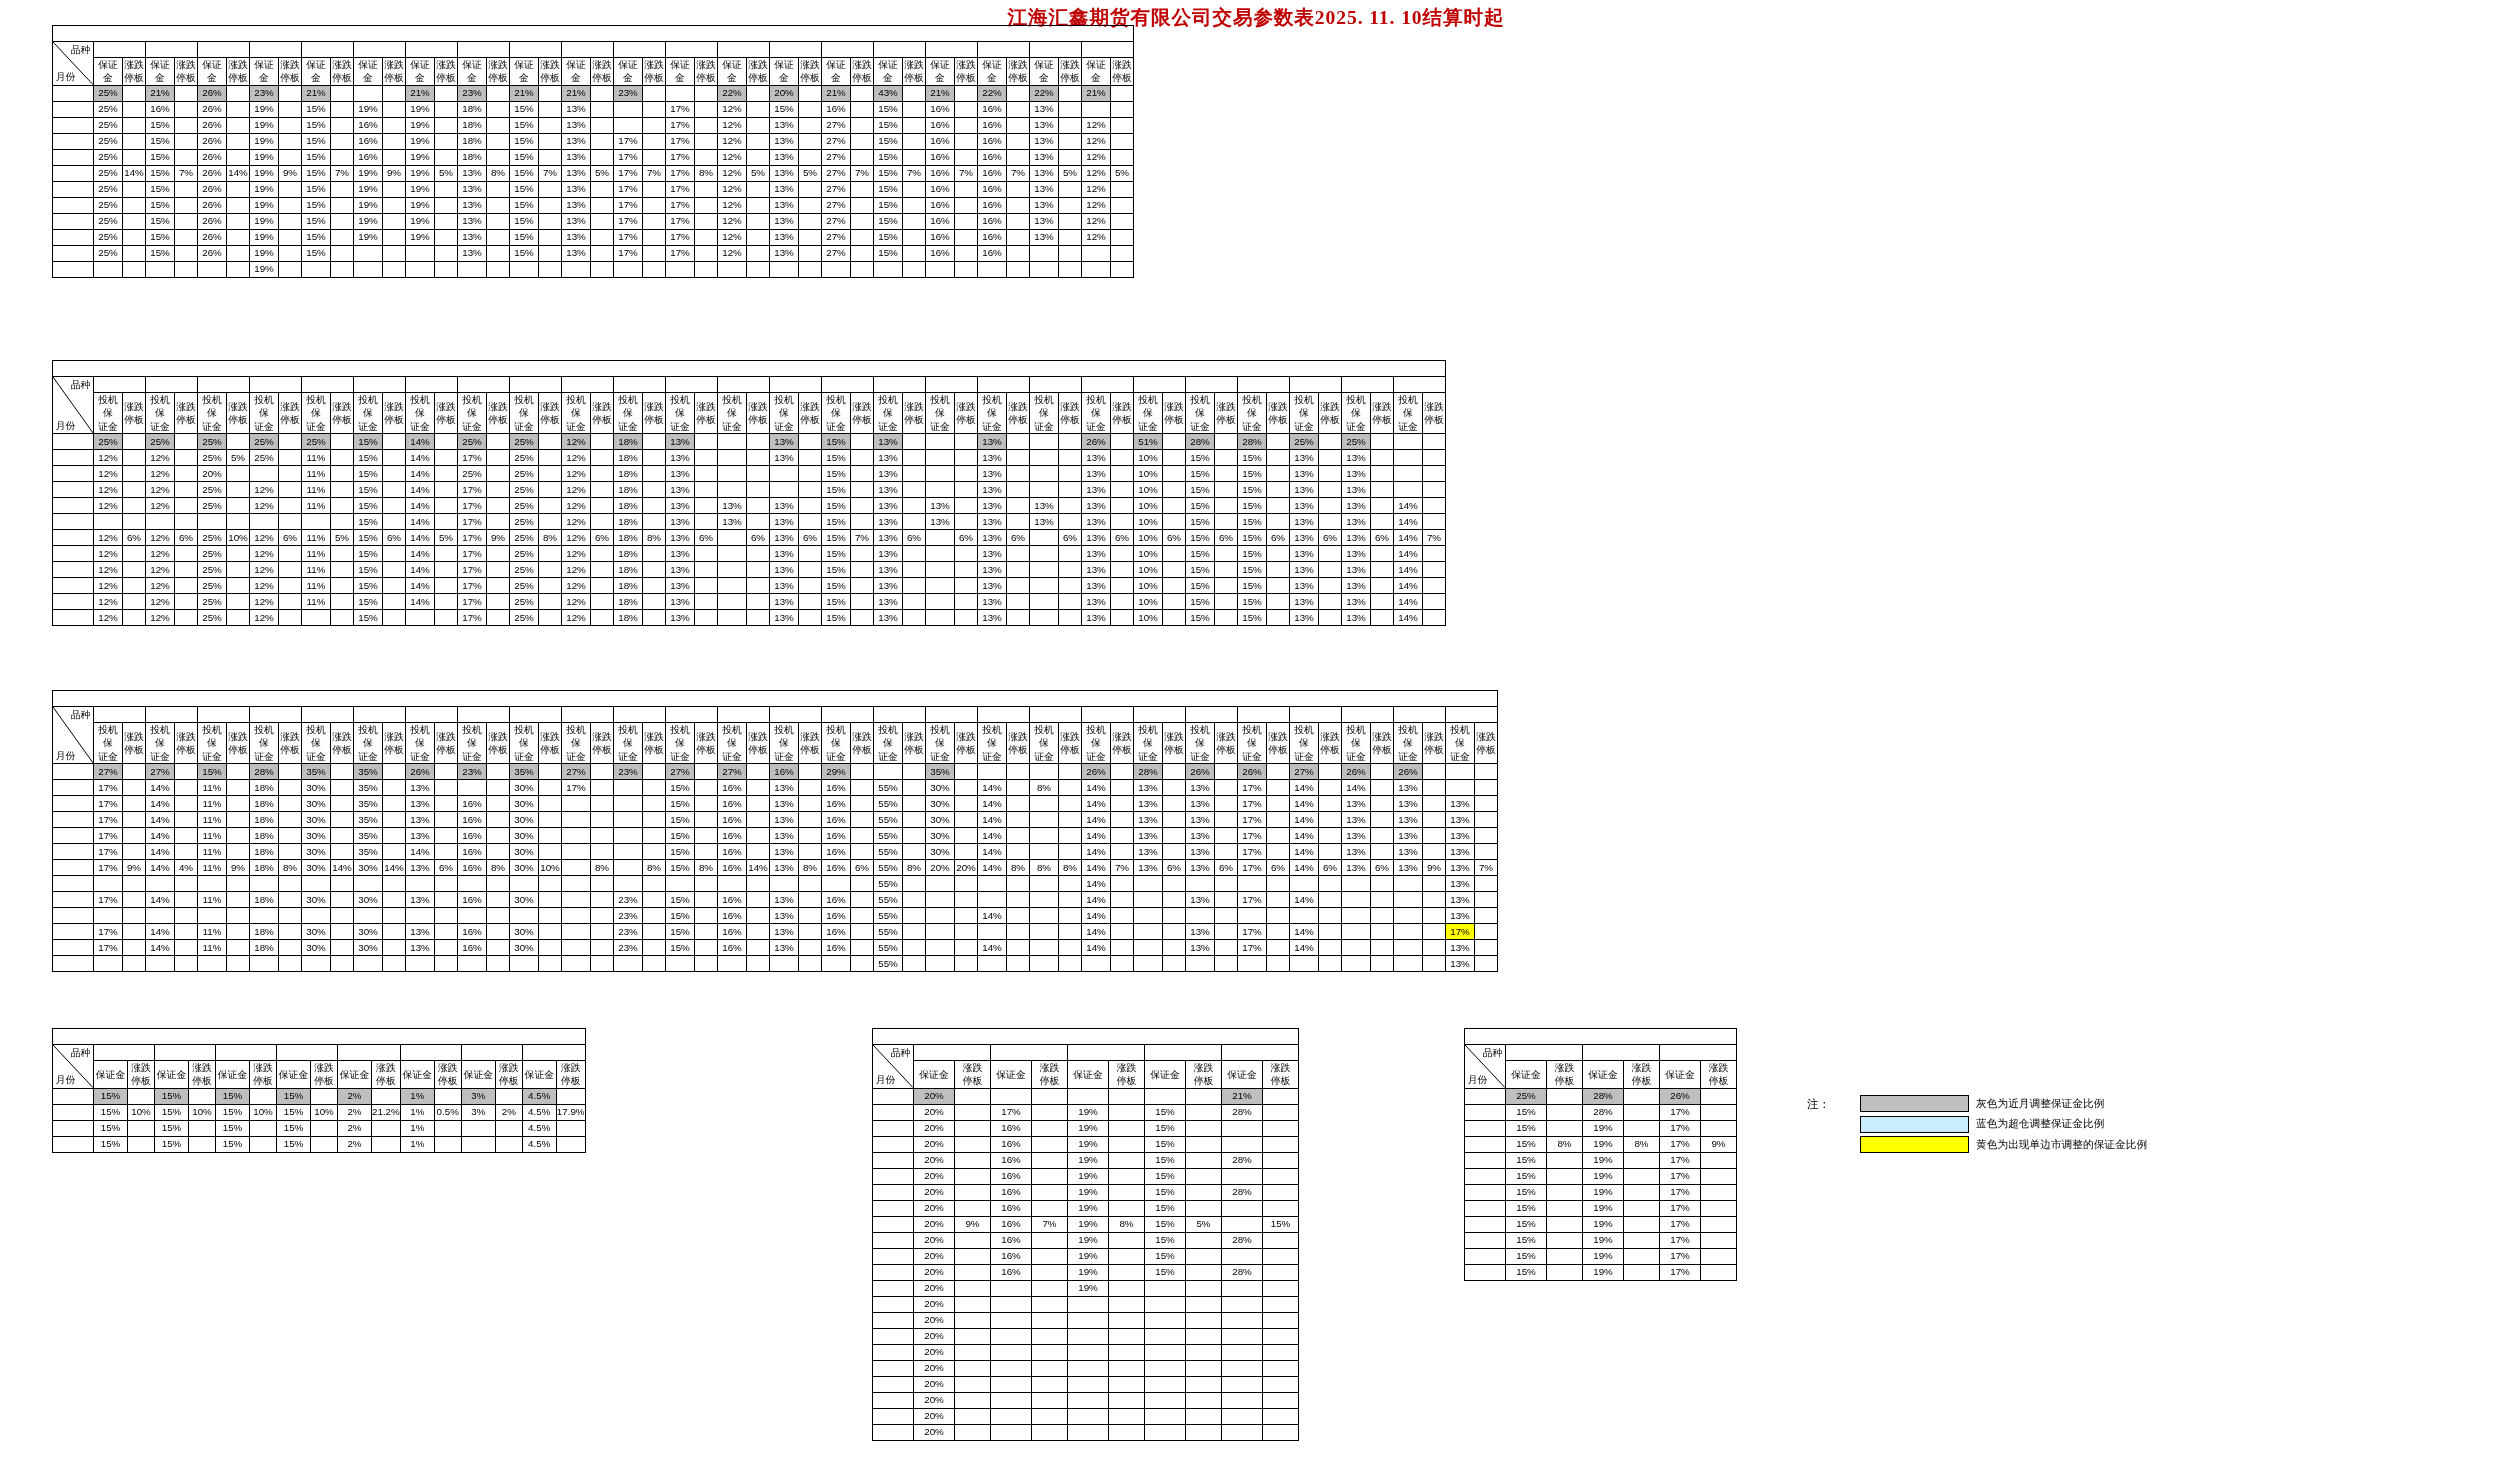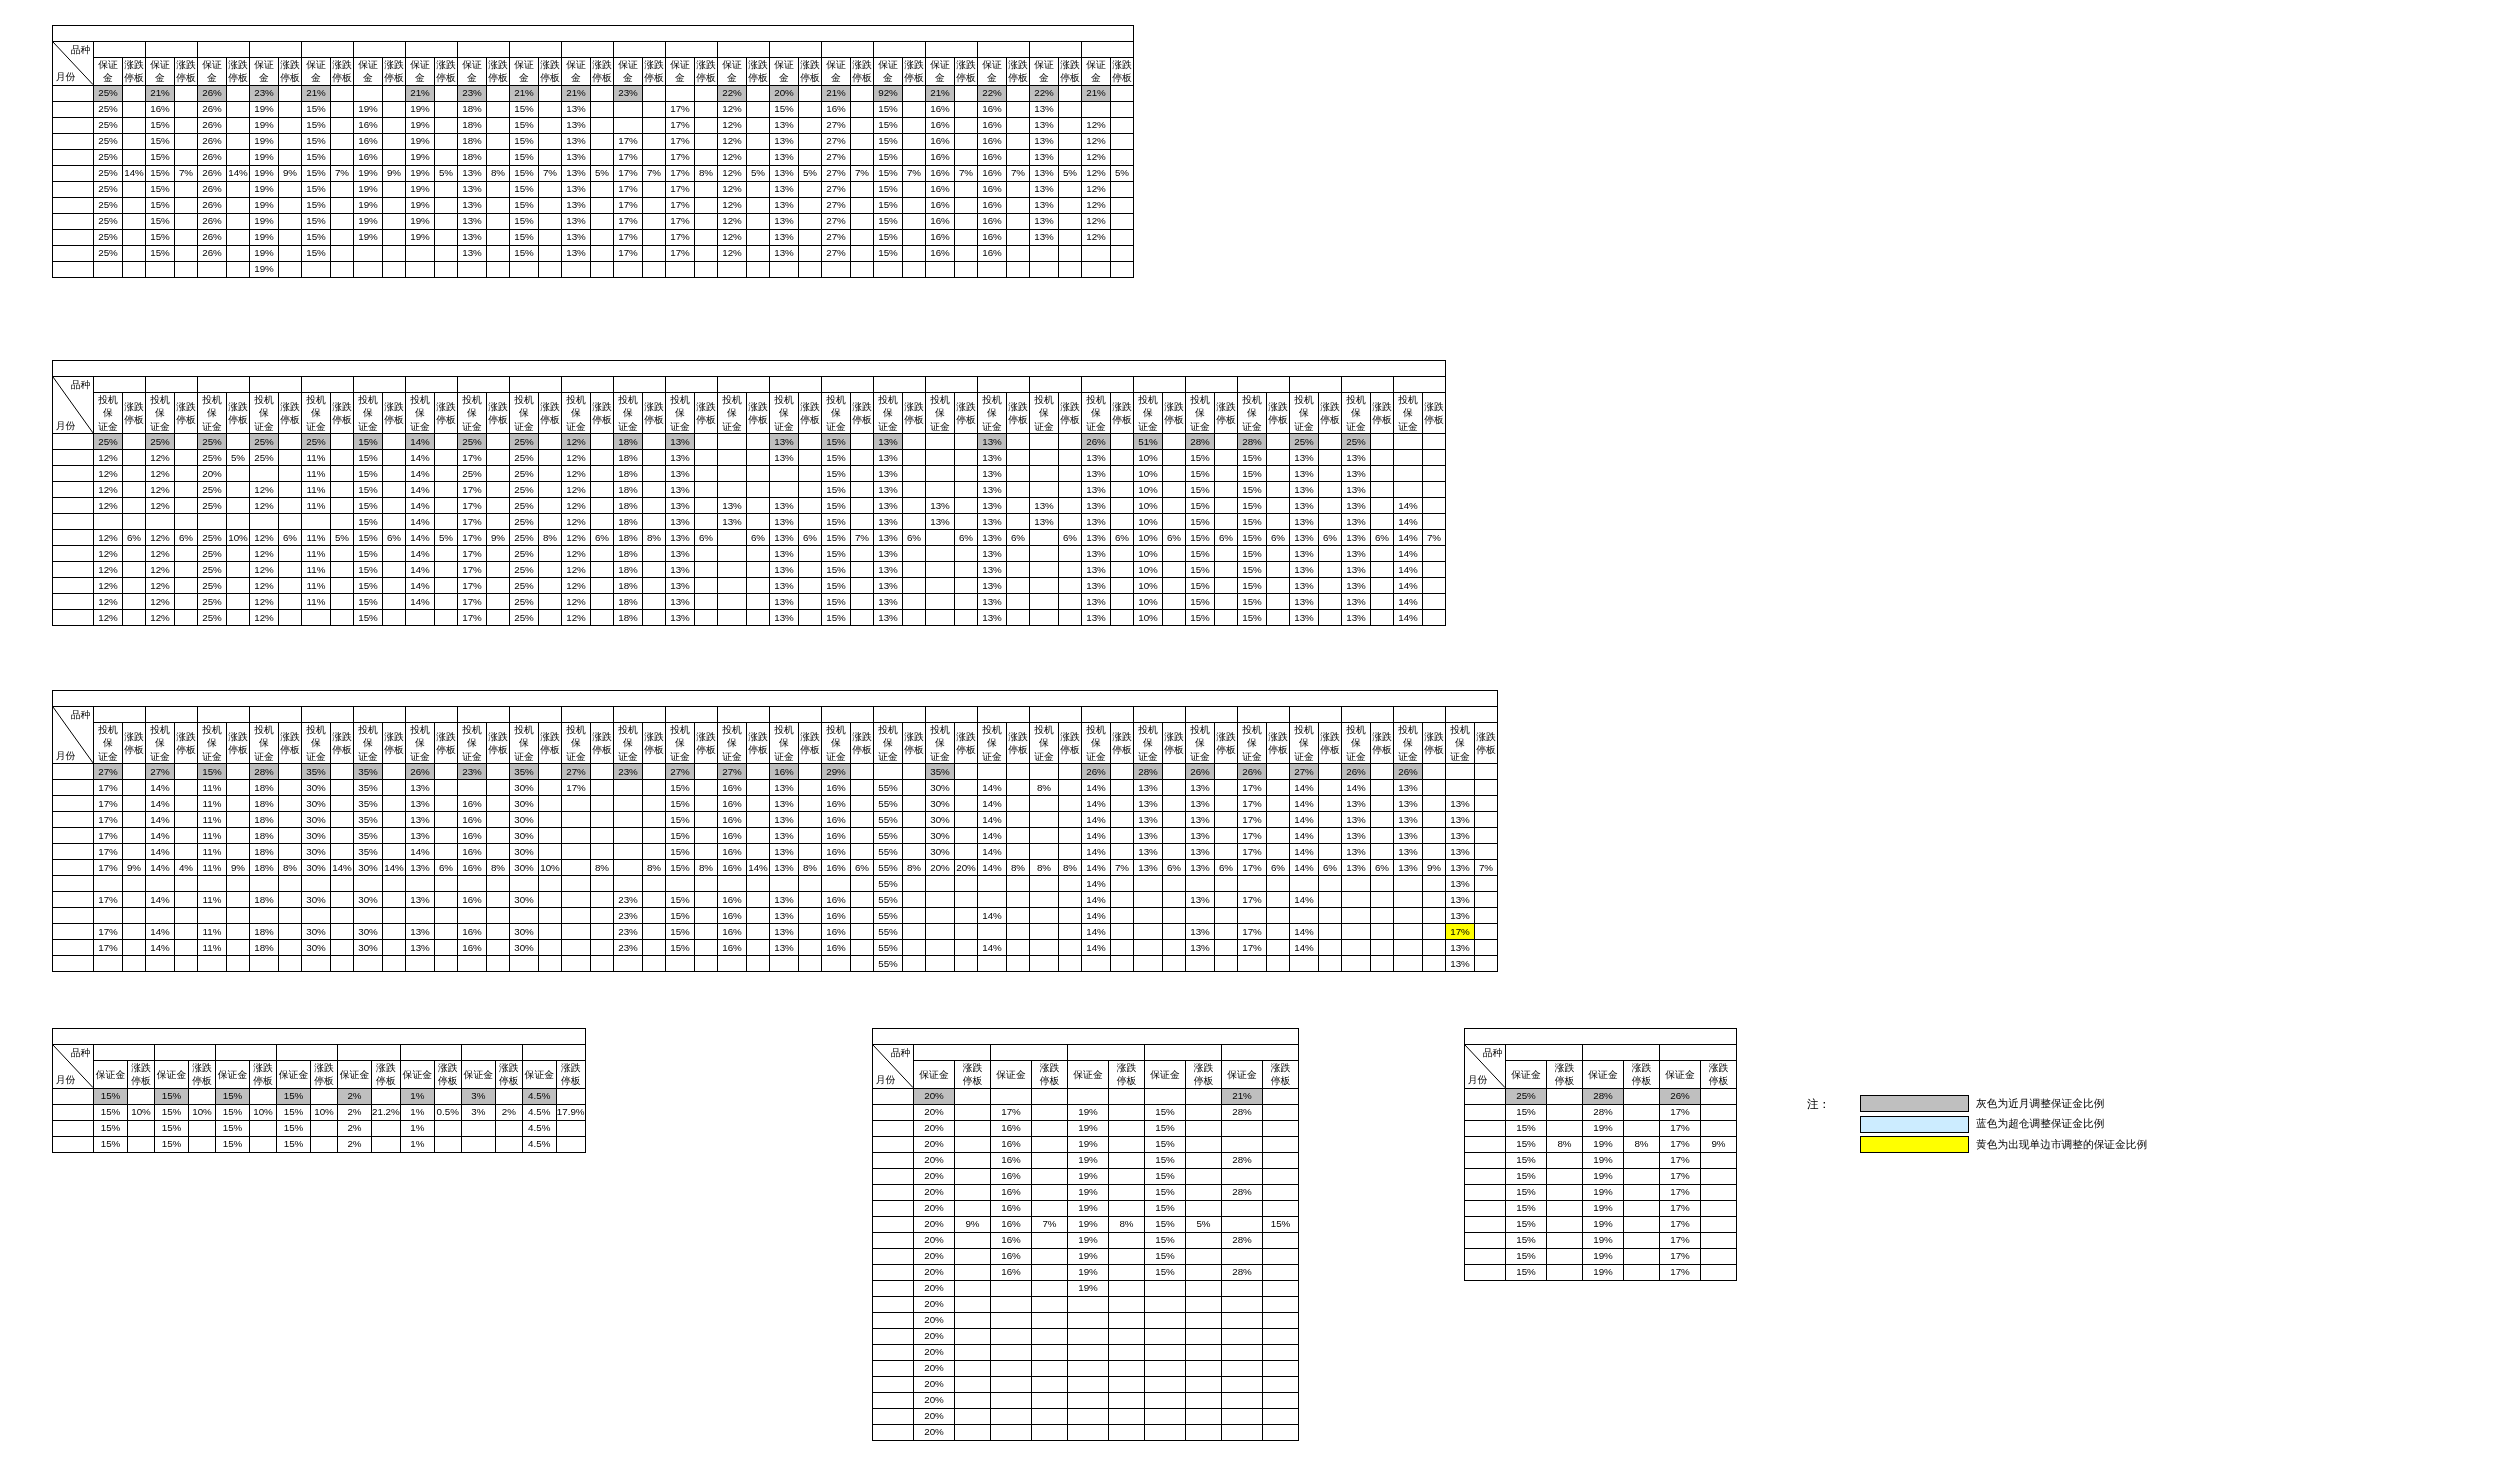--- a/index.html
+++ b/index.html
@@ -22,20 +22,21 @@
   .yellow{background:#ffff00;}
   .legend{position:absolute;font-size:10.7px;}
   .legend .row{display:flex;align-items:center;margin-bottom:3.6px;}
   .legend .sw{width:107px;height:15px;border:0.9px solid #000;margin-right:7.1px;}
   .legend .lb{font-size:10.7px;}
 </style>
 </head>
 <body>
 
 <div id="page">
+  <div class="title">江海汇鑫期货有限公司交易参数表2025. 11. 10结算时起</div>
 
   <div class="block" id="blk-shfe" style="left:52px;top:25px;">
       <table class="grid">
         <colgroup>
           <col style="width: 41px;">
           <col style="width: 29px;">
           <col style="width: 23px;">
           <col style="width: 29px;">
           <col style="width: 23px;">
           <col style="width: 29px;">
@@ -175,21 +176,21 @@
             <td class="val gray">23%</td>
             <td class="val"></td>
             <td class="val"></td>
             <td class="val"></td>
             <td class="val gray">22%</td>
             <td class="val"></td>
             <td class="val gray">20%</td>
             <td class="val"></td>
             <td class="val gray">21%</td>
             <td class="val"></td>
-            <td class="val gray">92%</td>
+            <td class="val gray">43%</td>
             <td class="val"></td>
             <td class="val gray">21%</td>
             <td class="val"></td>
             <td class="val gray">22%</td>
             <td class="val"></td>
             <td class="val gray">22%</td>
             <td class="val"></td>
             <td class="val gray">21%</td>
             <td class="val"></td>
           </tr>

